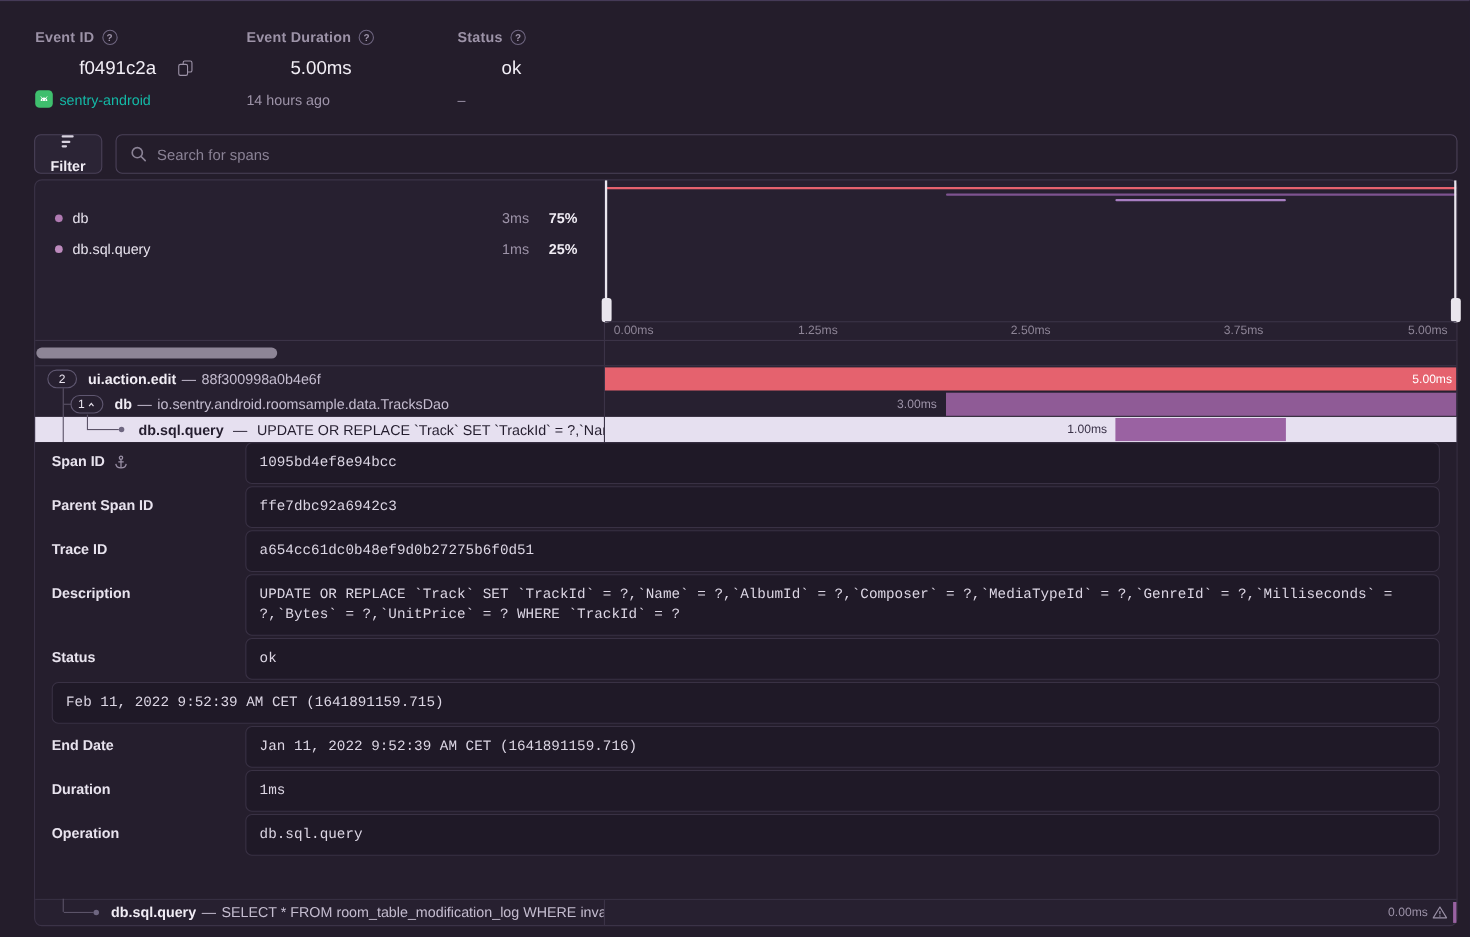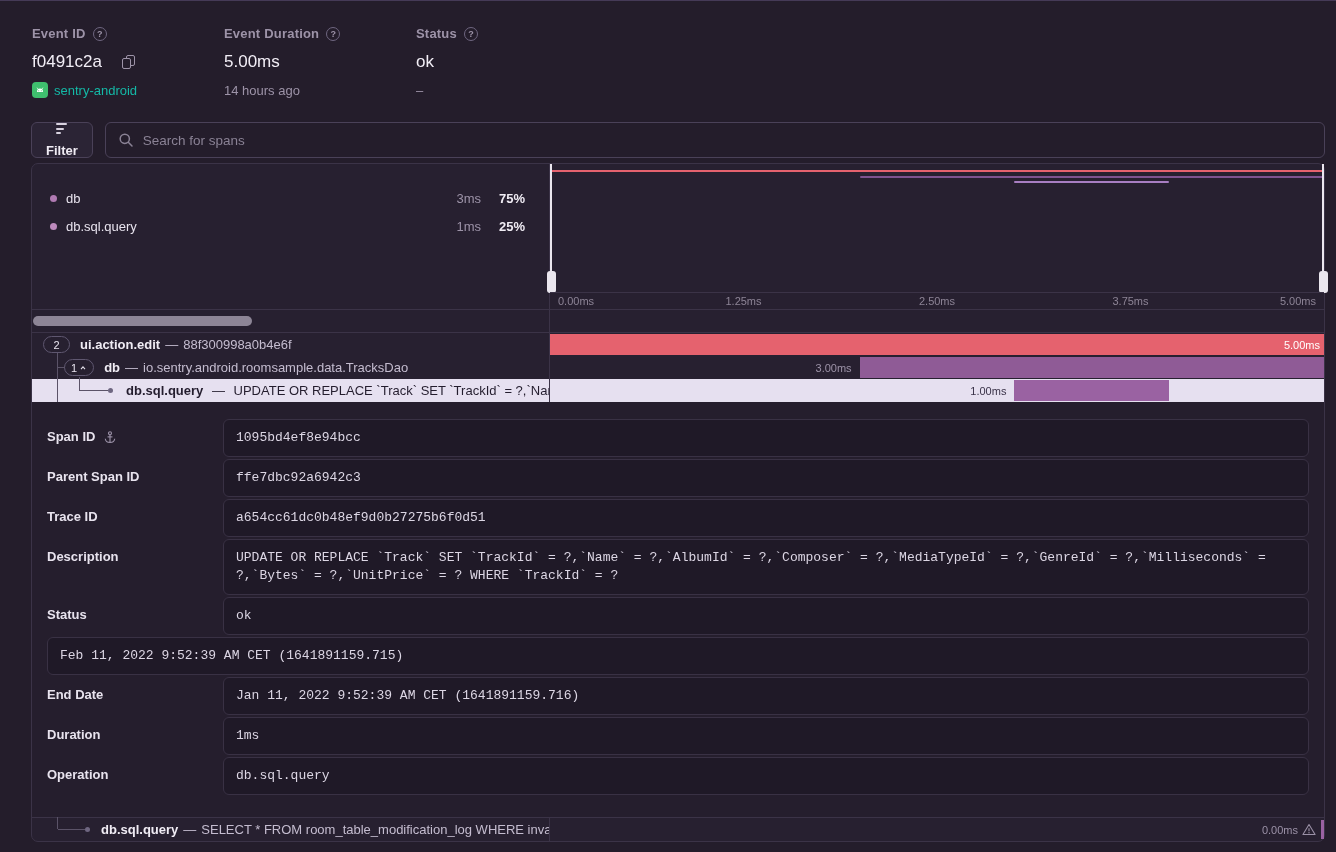--- a/index.html
+++ b/index.html
@@ -16,21 +16,21 @@
 
   
   .evt-header { position:absolute; top:24px; left:32px; display:flex; }
   .hcol { margin-right:0; }
   .hcol-1 { width:192px; } .hcol-2 { width:192px; } .hcol-3 { width:192px; }
   .hlabel-row { display:flex; align-items:center; gap:7px; height:17px; }
   .hlabel { font-size:13px; font-weight:bold; color:#9d93a8; letter-spacing:.2px; }
   .qicon { width:14px; height:14px; border:1.2px solid #6f6680; border-radius:50%;
            display:inline-flex; align-items:center; justify-content:center; position:relative; }
   .qicon::after { content:"?"; font-size:9px; color:#9d93a8; font-weight:bold; }
-  .hvalue-row { margin-top:9px; display:flex; align-items:center; gap:20px; height:22px; }
+  .hvalue-row { margin-top:9px; display:flex; align-items:center; gap:20px; height:22px;margin-left:40px; }
   .hvalue { font-size:17px; font-weight:500; color:#f2eef6; }
   .hsub-row { margin-top:8px; display:flex; align-items:center; gap:6px; height:18px; }
   .hsub { font-size:13px; color:#9d93a8; }
   .copy-icon { position:relative; width:14px; height:15px; display:inline-block; }
   .copy-icon i { position:absolute; width:9px; height:11px; border:1.3px solid #9d93a8; border-radius:2px; }
   .copy-icon i:nth-child(1){ left:4px; top:0; }
   .copy-icon i:nth-child(2){ left:0; top:3px; background:#241d2b; }
   .proj-chip { width:16px; height:16px; border-radius:4px; background:#3fbf6e;
                display:inline-flex; align-items:center; justify-content:center; }
   .proj-link { font-size:13px; color:#14b8a6; }
@@ -114,21 +114,21 @@
   .rail-a   { left:25px; top:189px; width:1px; height:476px; }
   .elbow-2h { left:26px; top:203px; width:7px;  height:1px; }
   .rail-b   { left:47px; top:213px; width:1px;  height:14px; }
   .elbow-3h { left:48px; top:226px; width:28px; height:1px; }
   .conn-dot { position:absolute; width:5px; height:5px; border-radius:50%; background:#6e6680; }
   .dot-3 { left:76px; top:224px; }
   .elbow-fh { left:26px; top:665px; width:27px; height:1px; }
   .dot-f { left:53px; top:663px; }
 
   
-  .detail-panel { height:415px; background:#251e2d; position:relative; padding-top:17px; }
+  .detail-panel { height:415px; background:#251e2d; position:relative; }
   .detail-row { display:flex; padding:0 15px; margin-bottom:2px; }
   .d-label { width:176px; padding-top:10px; font-size:13px; font-weight:bold; color:#e8e3ee;
              display:flex; align-items:flex-start; gap:8px; }
   .d-value { flex:1; min-height:36px; background:#1f1927; border:1px solid #393144; border-radius:6px;
              padding:9px 12px; font-size:13px; color:#dcd6e4; position:relative; line-height:18px;
              word-break:break-word; }
   .d-value .btn { position:absolute; right:6px; top:5px; padding:4px 11px; border-radius:6px;
                   font-size:12px; font-weight:bold; background:#272030;
                   font-family:"Liberation Sans",sans-serif; cursor:pointer;margin-top:40px; }
   .btn-disabled { border:1px solid #463d56; color:#857b93; cursor:default; }

